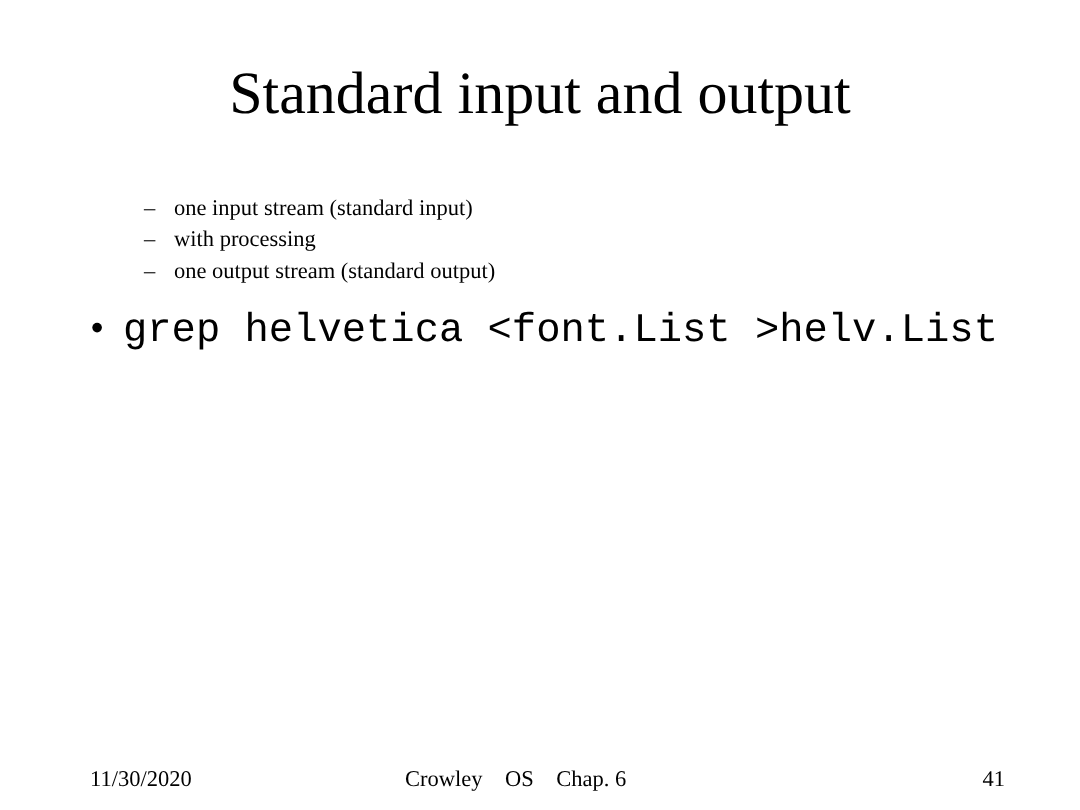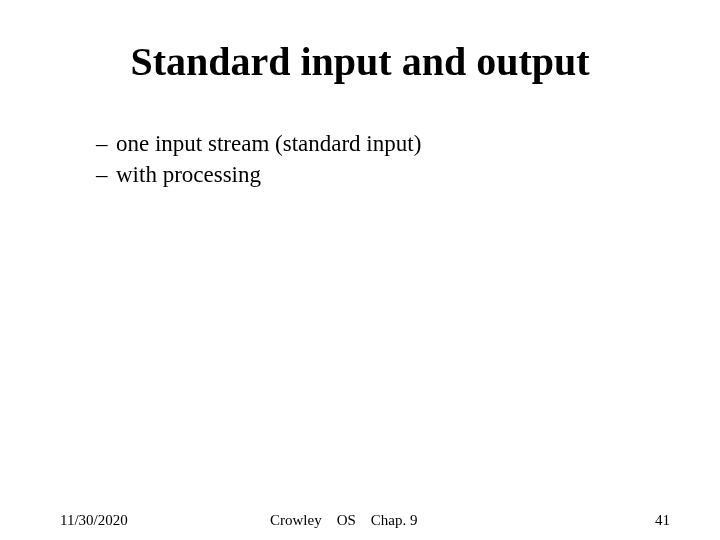--- a/index.html
+++ b/index.html
@@ -17,21 +17,21 @@
     height: 540px;
     box-sizing: border-box;
   }
   .title {
     position: absolute;
     top: 38px;
     left: 0;
     width: 720px;
     text-align: center;
     font-size: 40px;
-    font-weight: bold;
+    font-weight: normal;
   }
   .body {
     position: absolute;
     top: 130px;
     left: 60px;
     width: 620px;
     font-size: 27px;
     line-height: 1.25;
   }
   .b1 {
@@ -42,21 +42,21 @@
   .b1::before {
     content: "•";
     position: absolute;
     left: 0;
     top: 0;
   }
   .b2 {
     margin: 0 0 2px 0;
     padding-left: 56px;
     position: relative;
-    font-size: 23px;
+    font-size: 15px;
   }
   .b2::before {
     content: "–";
     position: absolute;
     left: 36px;
     top: 0;
   }
   .mono {
     font-family: "Courier New", Courier, monospace;
   }
@@ -81,26 +81,32 @@
 
   <div class="body">
 
 
     <div class="b2">
       <span>one input stream (standard input)</span>
     </div>
     <div class="b2">
       <span>with processing</span>
     </div>
+    <div class="b2">
+      <span>one output stream (standard output)</span>
+    </div>
 
     <div class="spacer"></div>
 
 
+    <div class="b1">
+      <span class="mono">grep helvetica &lt;font.List &gt;helv.List</span>
+    </div>
 
   </div>
 
   <div class="footer">
     <span class="footer-date">11/30/2020</span>
-    <span class="footer-center">Crowley OS Chap. 9</span>
+    <span class="footer-center">Crowley OS Chap. 6</span>
     <span class="footer-page">41</span>
   </div>
 
 </div>
 
 </body></html>

